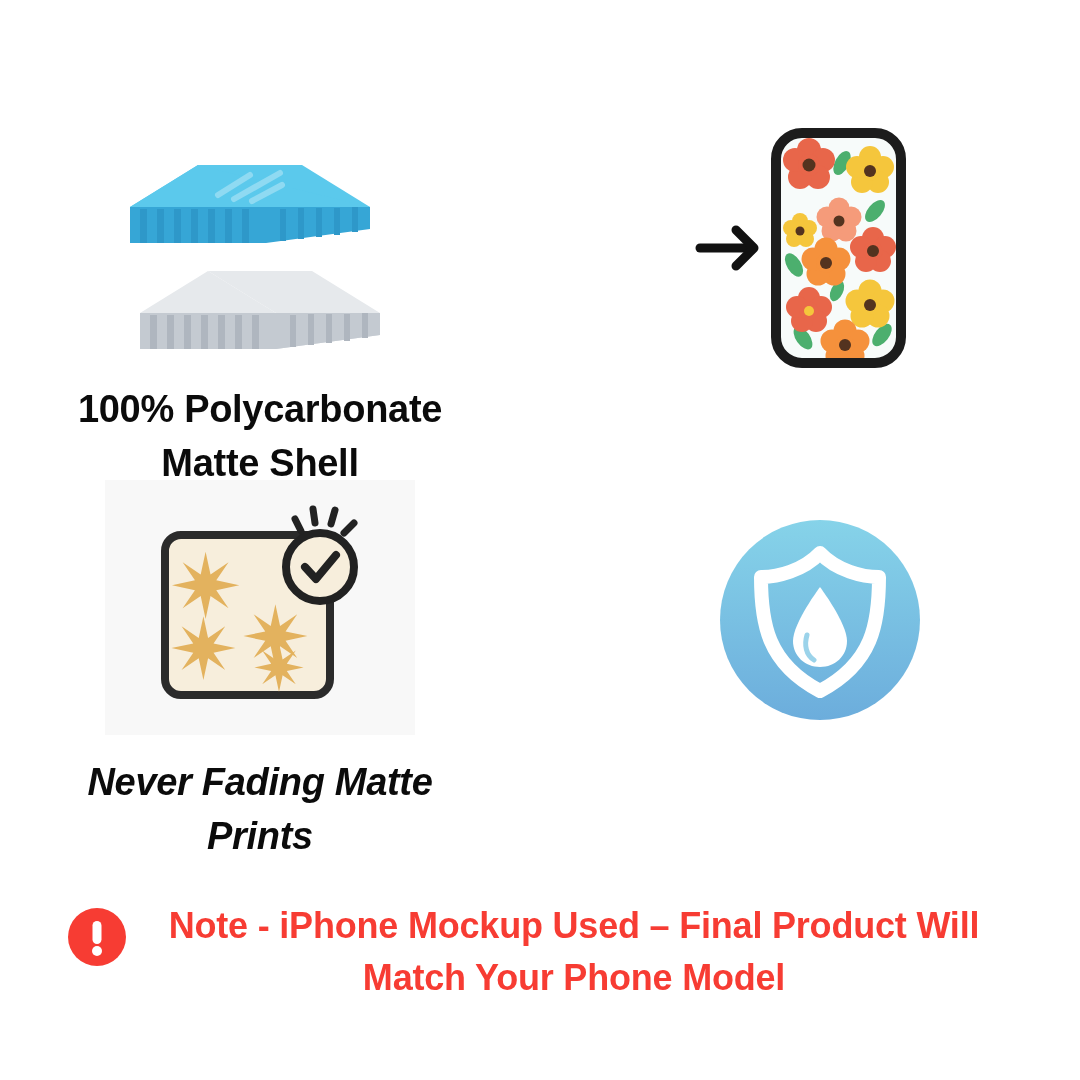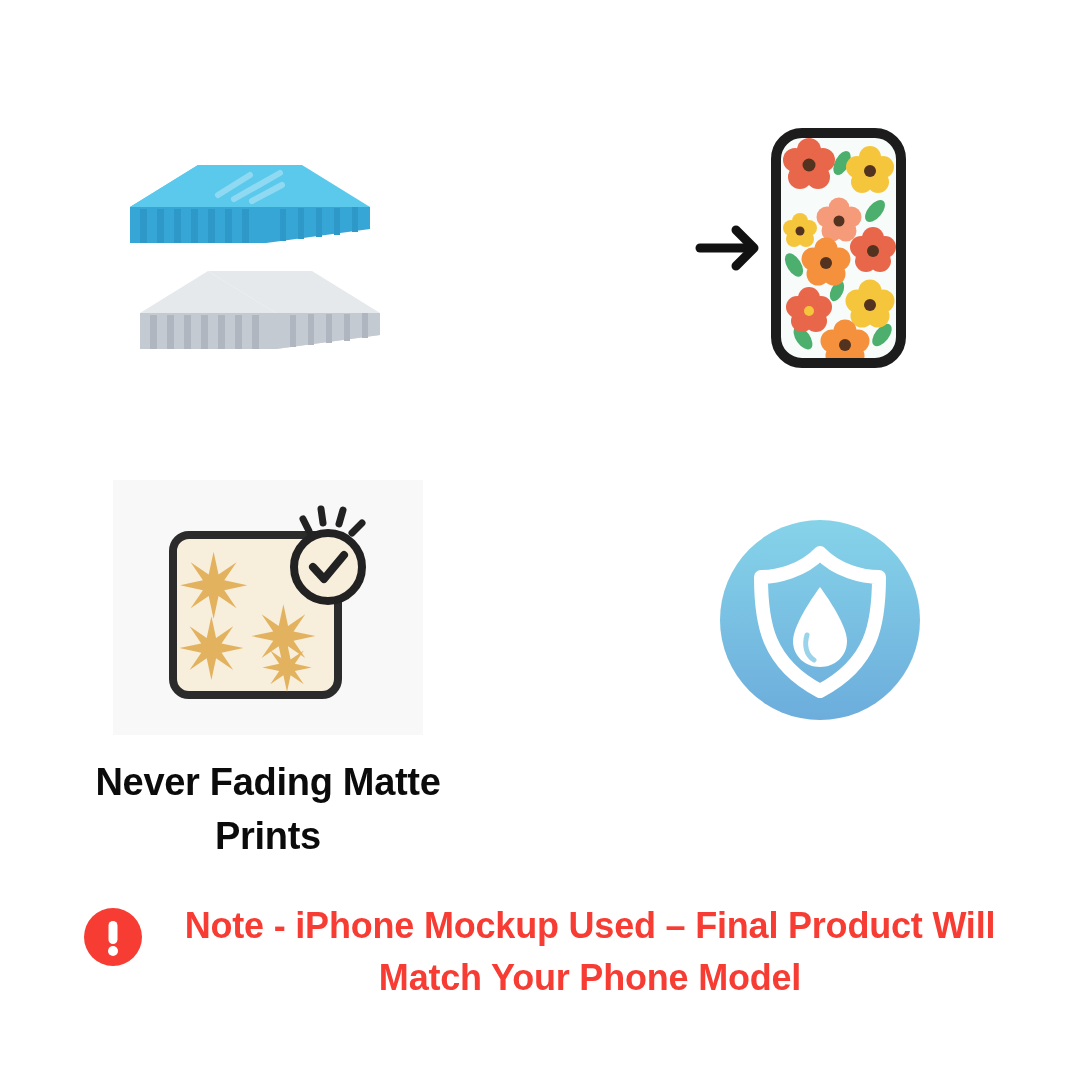--- a/index.html
+++ b/index.html
@@ -34,36 +34,36 @@
   #f1{left:10px;top:150px;width:500px;}
   #f1 .icon-wrap{height:215px;}
   #f1 .label{margin-top:18px;padding:0 20px;}
 
   
   #f2{left:570px;top:120px;width:500px;}
   #f2 .icon-wrap{height:255px;}
   #f2 .label{margin-top:30px;padding:0 10px;}
 
   
-  #f3{left:18px;top:470px;width:500px;}
+  #f3{left:10px;top:470px;width:500px;font-style:italic;}
   #f3 .icon-wrap{height:270px;}
   #f3 .label{margin-top:16px;padding:0 20px;}
   .bg-patch{
     position:absolute;left:95px;top:10px;width:310px;height:255px;
     background:#F8F8F8;
   }
 
   
   #f4{left:570px;top:500px;width:500px;}
   #f4 .icon-wrap{height:240px;}
   #f4 .label{margin-top:22px;}
 
   
   .note{
-    position:absolute;left:72px;top:900px;width:960px;
+    position:absolute;left:56px;top:900px;width:960px;
     display:flex;align-items:flex-start;justify-content:center;
   }
   .note-icon{flex:0 0 auto;margin-right:18px;margin-top:8px;}
   .note-text{
     text-align:center;
     font-size:36px;font-weight:bold;
     color:#F73C33;
     line-height:1.45;
     letter-spacing:-0.2px;
     max-width:860px;
@@ -128,20 +128,21 @@
           <rect x="222" y="54" width="6" height="25"></rect>
         </g>
 
         <g stroke="#8FDAF2" stroke-width="6" stroke-linecap="round">
           <line x1="88" y1="42" x2="120" y2="22"></line>
           <line x1="104" y1="46" x2="150" y2="20"></line>
           <line x1="122" y1="48" x2="152" y2="32"></line>
         </g>
       </svg>
     </div>
+    <div class="label">100% Polycarbonate Matte Shell</div>
   </div>
 
   <div class="feature" id="f2">
     <div class="icon-wrap">
       <svg width="260" height="250" viewBox="0 0 260 250">
 
         <g stroke="#111111" stroke-width="9" stroke-linecap="round" stroke-linejoin="round" fill="none">
           <line x1="10" y1="125" x2="62" y2="125"></line>
           <polyline points="46,107 64,125 46,143"></polyline>
         </g>

